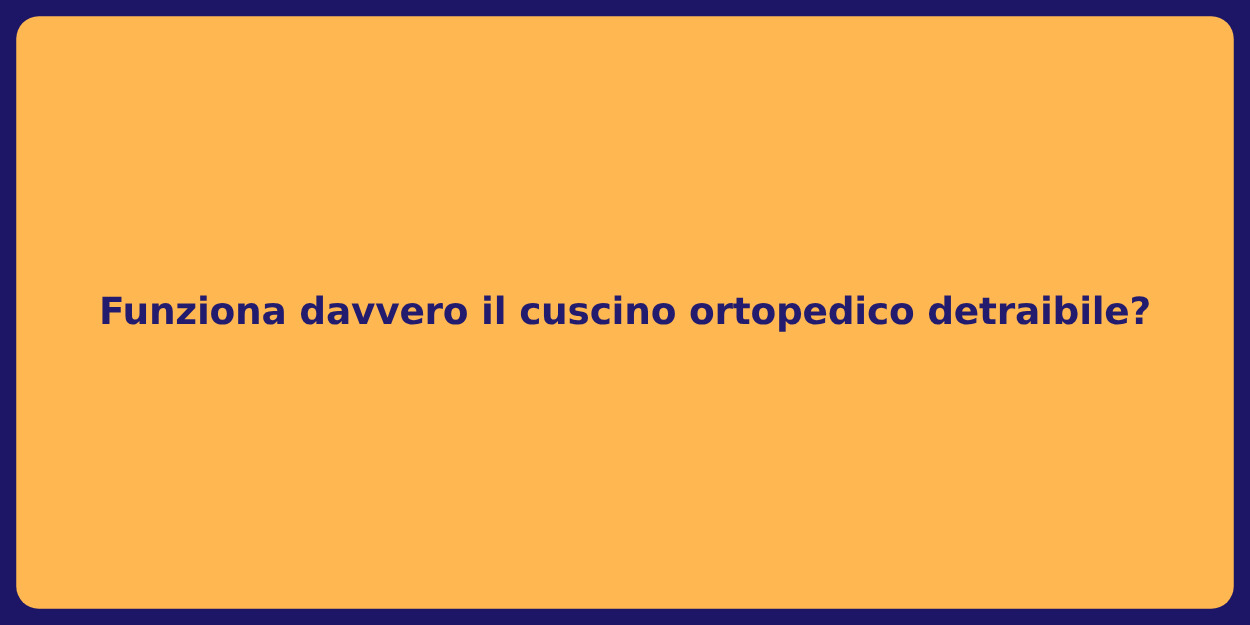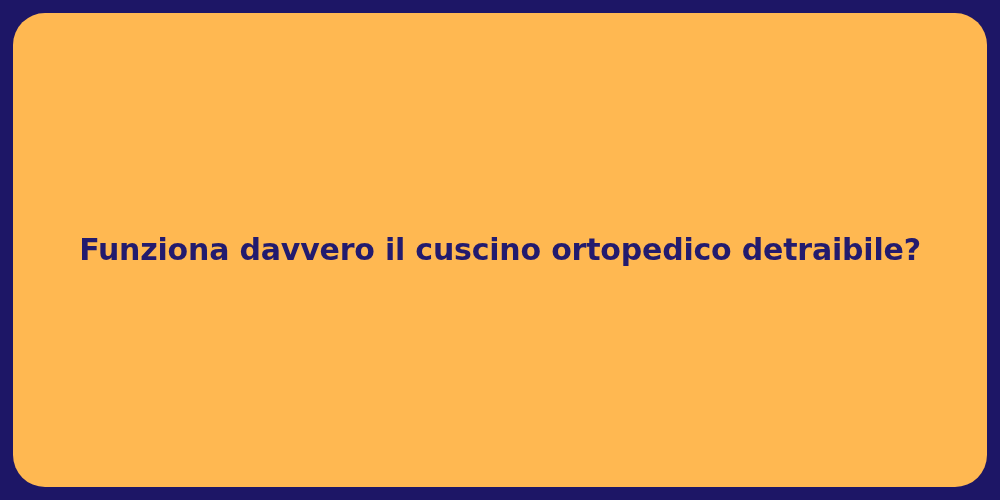--- a/index.html
+++ b/index.html
@@ -24,21 +24,21 @@
     padding: 13px;
   }
 
   
   #card-panel {
     position: relative;
     width: 100%;
     height: 100%;
     box-sizing: border-box;
     background: #ffb851;
-    border-radius: 32px;
+    border-radius: 18px;
     display: flex;
     align-items: center;
     justify-content: center;
     overflow: hidden;
   }
 
   #headline {
     margin: 0;
     padding: 0 60px;
     box-sizing: border-box;

